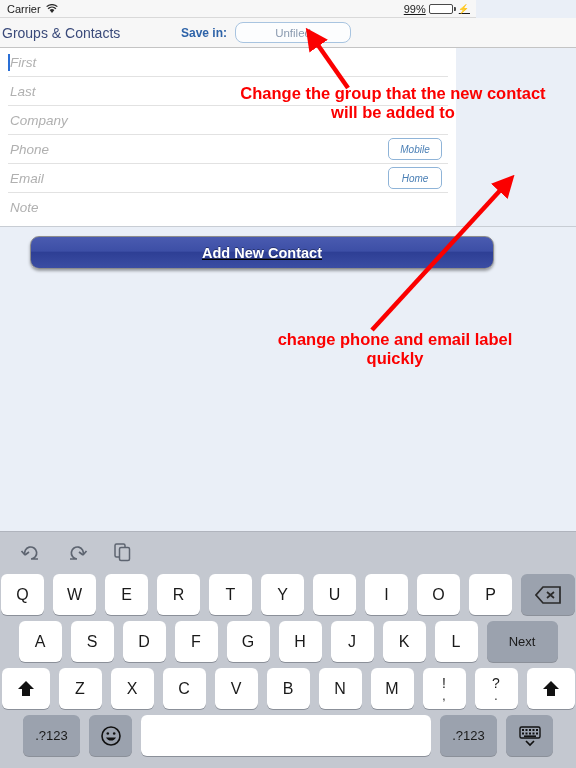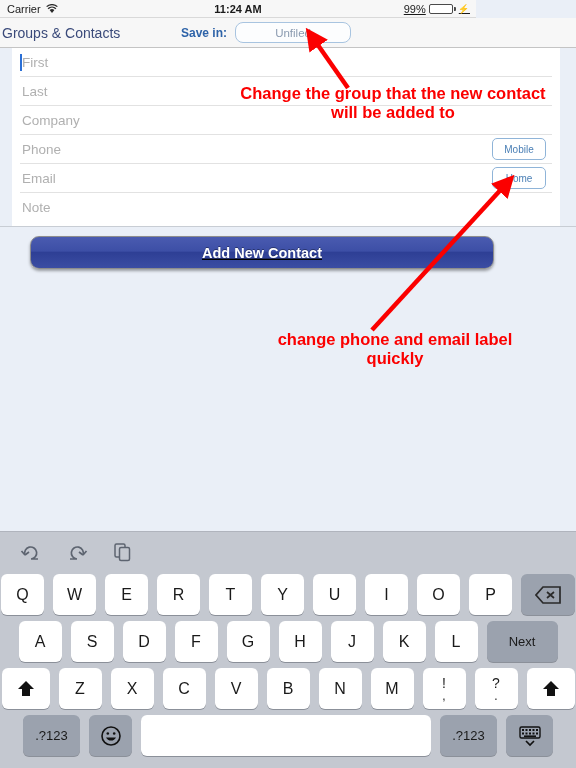--- a/index.html
+++ b/index.html
@@ -46,22 +46,23 @@
   }
   .savein-label { font-size: 12px; font-weight: bold; color: #2e63a8; }
   .group-btn {
     width: 116px; height: 21px; border: 1px solid #a8c4e0; border-radius: 8px;
     background: #fcfdfe; color: #8b9bb0; font-size: 11.5px;
     display: flex; align-items: center; justify-content: center;
   }
 
   
   .form {
-    position: absolute; top: 48px; left: 12px; width: 548px; height: 178px;
+    position: absolute; top: 48px; left: 0; width: 456px; height: 178px;
     background: #ffffff;
+    font-style: italic;
   }
   .field {
     position: relative; height: 29px; display: flex; align-items: center;
     border-bottom: 1px solid #e2e2e2; margin: 0 8px 0 8px;
   }
   .field:last-child { border-bottom: none; }
   .field .ph {
     font-size: 13.5px; color: #b0b0b0; padding-left: 2px;
   }
   .caret {
@@ -148,21 +149,20 @@
     <div class="sb-left">
       <span>Carrier</span>
       <span class="wifi-icon">
         <svg width="12" height="10" viewBox="0 0 12 10">
           <path d="M6 9 L3.6 6.1 A3.6 3.6 0 0 1 8.4 6.1 Z" fill="#2a2a2a"></path>
           <path d="M1.6 4.2 A6.4 6.4 0 0 1 10.4 4.2 L9.4 5.2 A5 5 0 0 0 2.6 5.2 Z" fill="#2a2a2a"></path>
           <path d="M0.2 2.2 A8.6 8.6 0 0 1 11.8 2.2 L10.9 3.1 A7.3 7.3 0 0 0 1.1 3.1 Z" fill="#2a2a2a"></path>
         </svg>
       </span>
     </div>
-    <div class="sb-center">11:24 AM</div>
     <div class="sb-right">
       <span>99%</span>
       <span class="batt">
         <span class="batt-body"><span class="batt-fill"></span></span>
         <span class="batt-cap"></span>
       </span>
       <span class="bolt">⚡</span>
     </div>
   </div>
 

